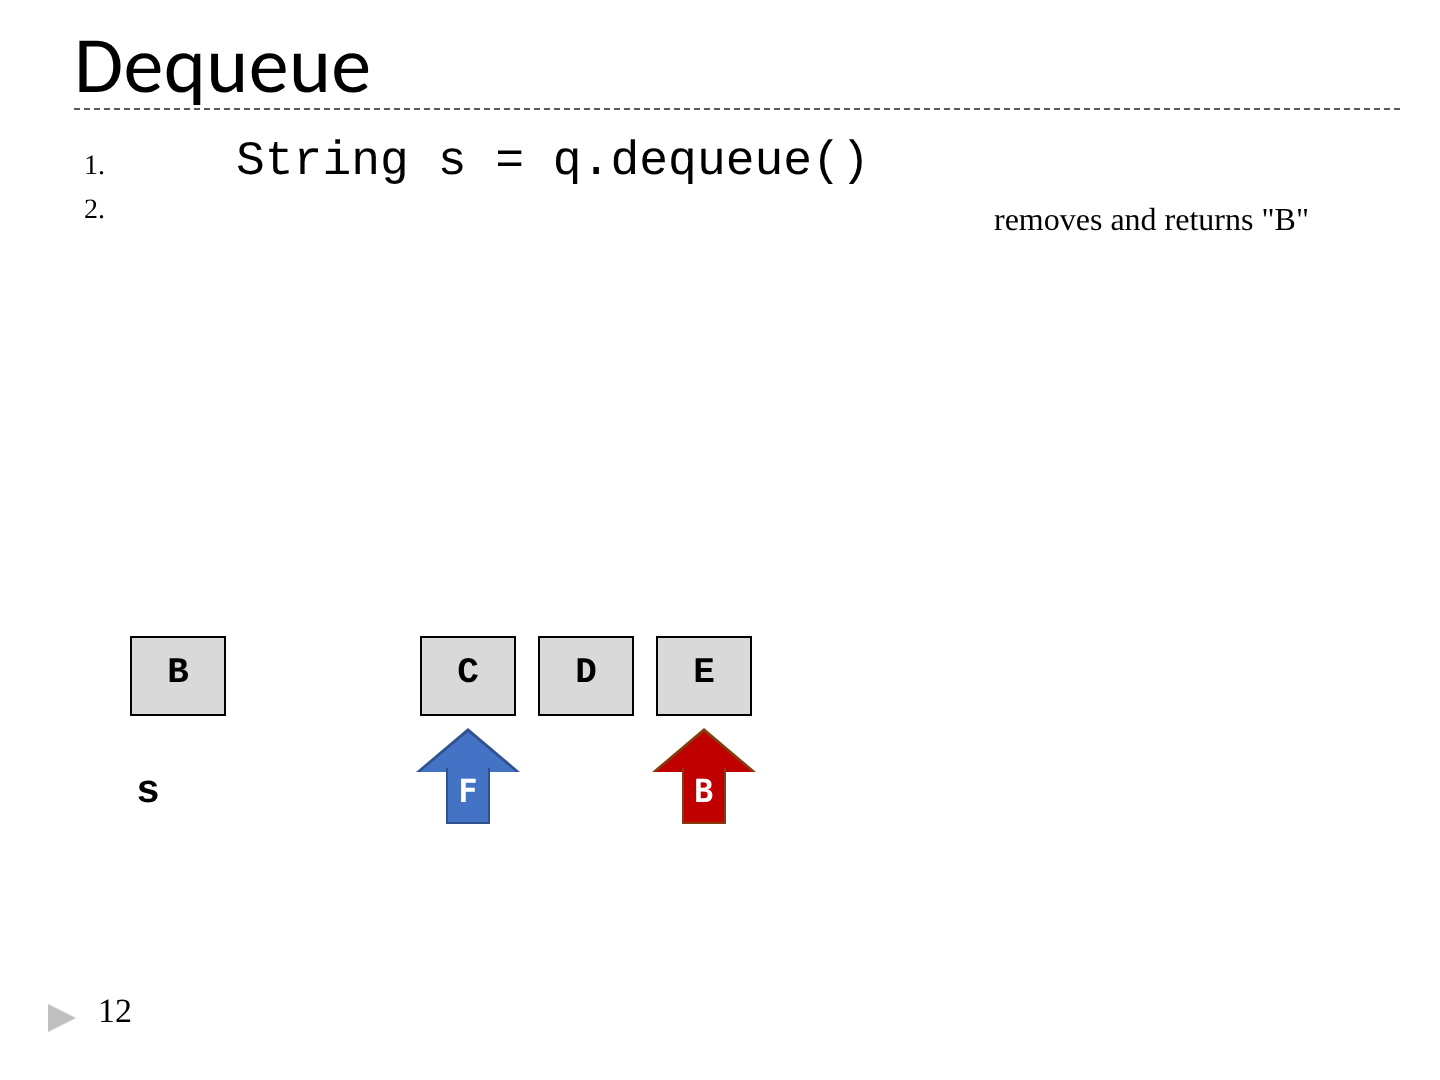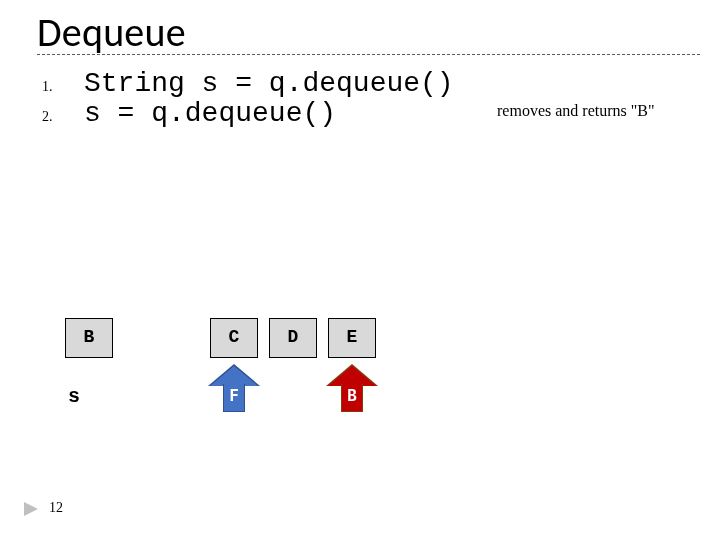--- a/index.html
+++ b/index.html
@@ -32,21 +32,22 @@
     display: flex;
     align-items: baseline;
   }
   .list-num {
     font-size: 14px;
     font-family: "Times New Roman", serif;
     width: 42px;
   }
   .list-code {
     font-family: Consolas, "Courier New", monospace;
-    font-size: 28px;
+    font-size: 24px;
+    margin-left: 34px;
   }
   .side-note {
     position: absolute;
     font-family: "Times New Roman", serif;
     font-size: 16px;
   }
   .box {
     position: absolute;
     width: 48px;
     height: 40px;
@@ -72,42 +73,41 @@
   }
   .arrow-outline {
     position: absolute; width: 0; height: 0;
     border-left: 26px solid transparent; border-right: 26px solid transparent;
   }
   .page-num {
     position: absolute;
     left: 49px;
     bottom: 24px;
     font-family: "Times New Roman", serif;
-    font-size: 14px;
+    font-size: 17px;
     margin-top: 28px;
   }
   .page-marker {
     position: absolute;
     left: 22px;
     bottom: 22px;
   }
 </style>
 </head>
 <body>
 
 <div class="title">Dequeue</div>
 <div class="rule"></div>
 
 <div class="list-item" style="left:42px; top:68px;">
   <span class="list-num">1.</span>
   <span class="list-code">String s = q.dequeue()</span>
 </div>
 <div class="list-item" style="left:42px; top:98px;">
   <span class="list-num">2.</span>
-  <span class="list-code">s = q.dequeue()</span>
 </div>
 
 <div class="side-note" style="left:497px; top:102px;">removes and returns "B"</div>
 
 <div class="box" style="left:65px;  top:318px;">B</div>
 <div class="box" style="left:210px; top:318px;">C</div>
 <div class="box" style="left:269px; top:318px;">D</div>
 <div class="box" style="left:328px; top:318px;">E</div>
 
 <div class="s-label" style="left:68px; top:385px;">s</div>

